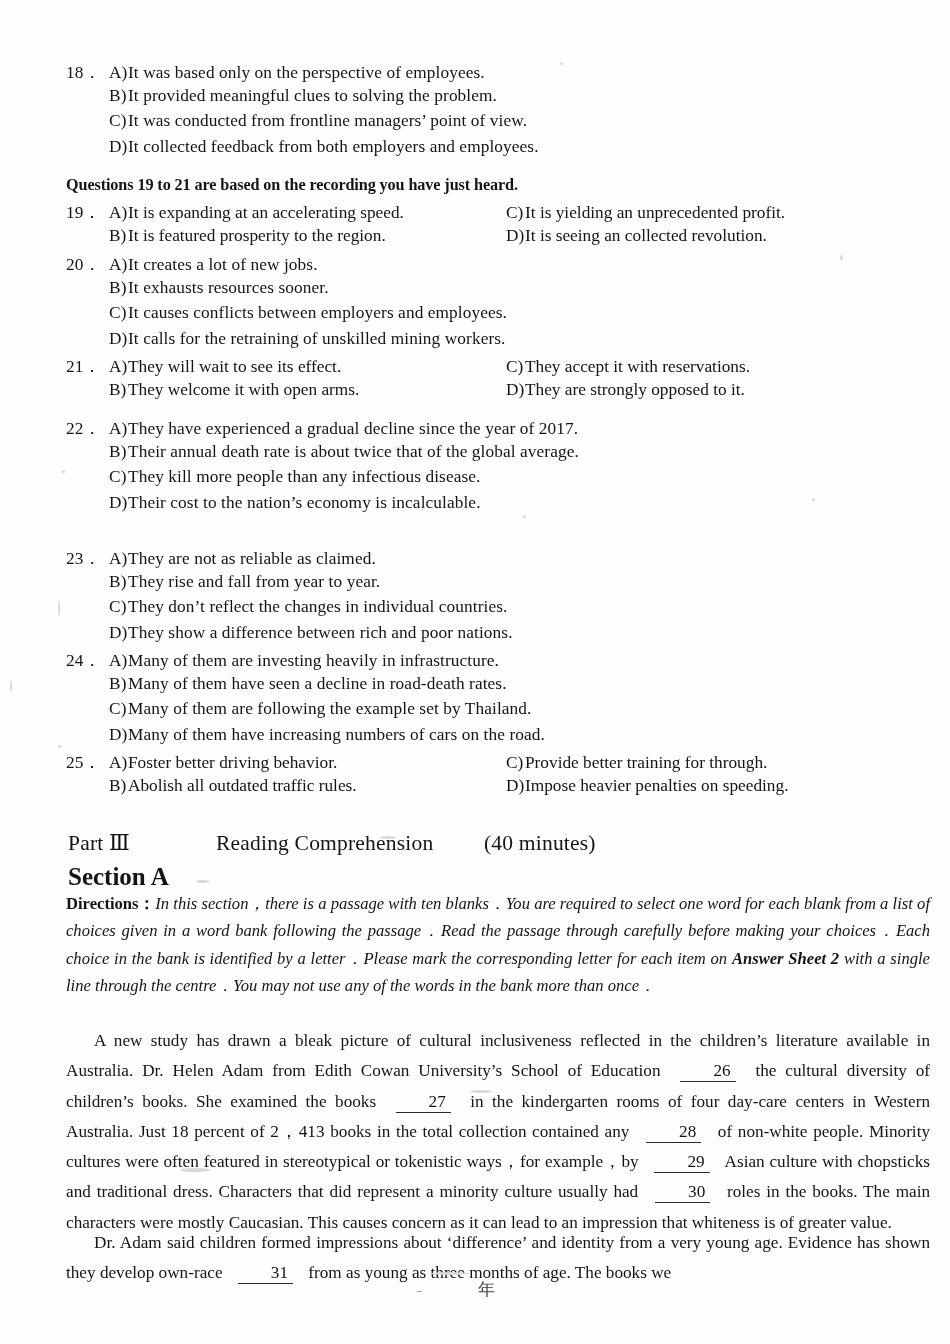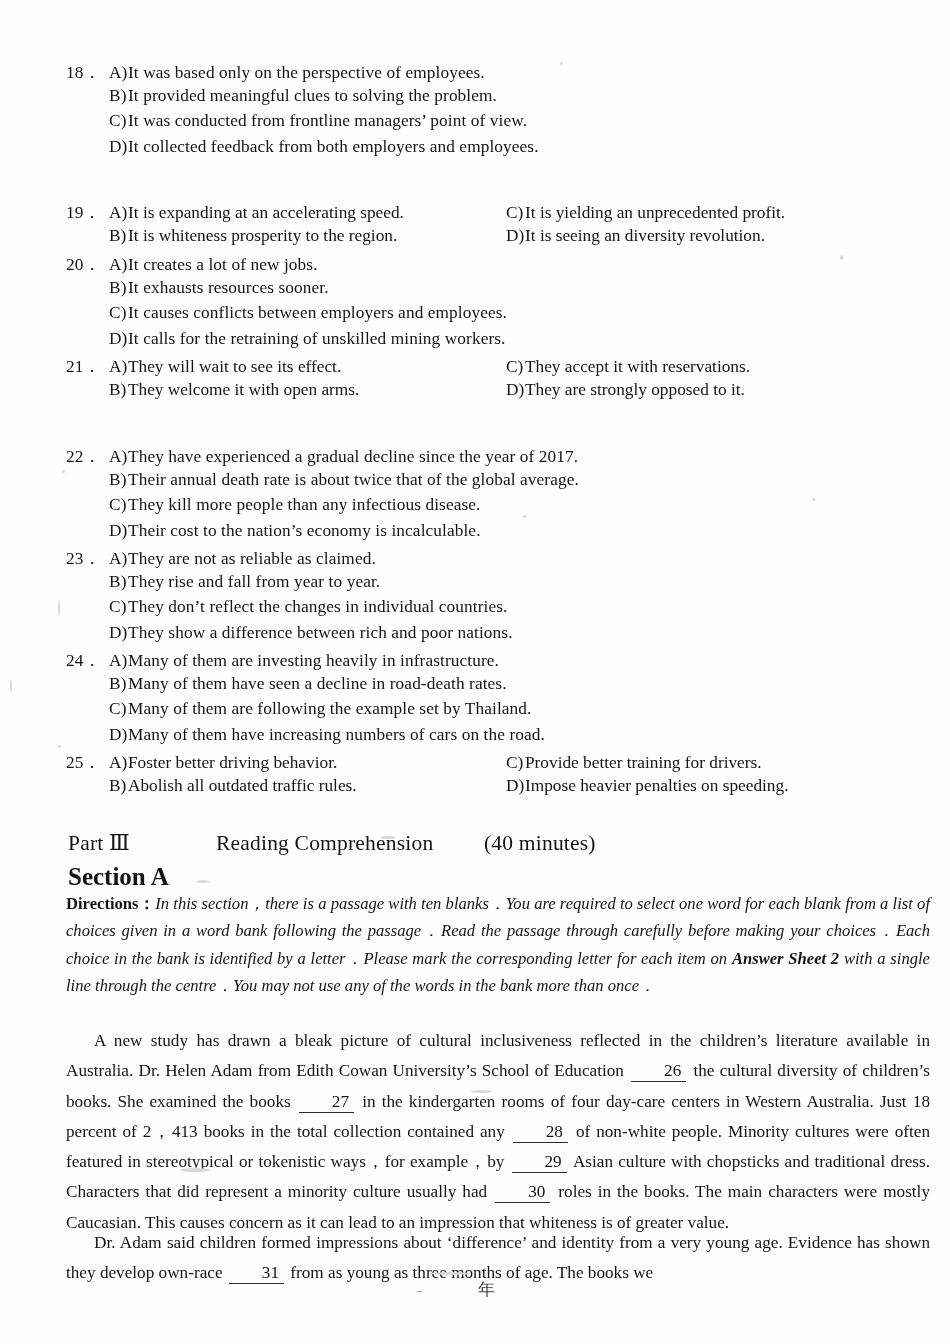--- a/index.html
+++ b/index.html
@@ -125,21 +125,21 @@
     text-justify: inter-word;
   }
   .passage p { margin: 0; text-indent: 28px; }
 
   .blank {
     display: inline-block;
     border-bottom: 1.4px solid #2a2a2a;
     min-width: 42px;
     text-align: center;
     padding: 0 5px 0 5px;
-    margin: 0 2px;
+    margin: 0 11px;
     line-height: 20px;
   }
 
   
   .footer-mark {
     position: absolute;
     font-size: 15px;
     color: #4a4a4a;
   }
   .footer-dash { left: 416px; top: 1286px; font-size: 13px; color: #5b5b5b; }
@@ -182,46 +182,47 @@
     </div>
     <div class="qline">
       <span class="qnum-pad"></span>
       <span class="opt">
         <span class="optletter">D)</span>
         <span class="opttext">It collected feedback from both employers and employees.</span>
       </span>
     </div>
   </div>
 
+  <div class="qheading" style="top:176px;">Questions 19 to 21 are based on the recording you have just heard.</div>
 
   <div class="qblock" style="top:200px;">
     <div class="tworow">
       <span class="colA">
         <span class="qnum">19．</span>
         <span class="opt">
           <span class="optletter">A)</span>
           <span class="opttext">It is expanding at an accelerating speed.</span>
         </span>
       </span>
       <span class="colB">
         <span class="optletter">C)</span>
         <span class="opttext">It is yielding an unprecedented profit.</span>
       </span>
     </div>
     <div class="tworow">
       <span class="colA">
         <span class="qnum-pad"></span>
         <span class="opt">
           <span class="optletter">B)</span>
-          <span class="opttext">It is whiteness prosperity to the region.</span>
-        </span>
-      </span>
-      <span class="colB">
-        <span class="optletter">D)</span>
-        <span class="opttext">It is seeing an diversity revolution.</span>
+          <span class="opttext">It is featured prosperity to the region.</span>
+        </span>
+      </span>
+      <span class="colB">
+        <span class="optletter">D)</span>
+        <span class="opttext">It is seeing an collected revolution.</span>
       </span>
     </div>
   </div>
 
   <div class="qblock" style="top:252px;">
     <div class="qline">
       <span class="qnum">20．</span>
       <span class="opt">
         <span class="optletter">A)</span>
         <span class="opttext">It creates a lot of new jobs.</span>
@@ -273,21 +274,21 @@
         </span>
       </span>
       <span class="colB">
         <span class="optletter">D)</span>
         <span class="opttext">They are strongly opposed to it.</span>
       </span>
     </div>
   </div>
 
 
-  <div class="qblock" style="top:444px;">
+  <div class="qblock" style="top:416px;">
     <div class="qline">
       <span class="qnum">22．</span>
       <span class="opt">
         <span class="optletter">A)</span>
         <span class="opttext">They have experienced a gradual decline since the year of 2017.</span>
       </span>
     </div>
     <div class="qline">
       <span class="qnum-pad"></span>
       <span class="opt">
@@ -377,21 +378,21 @@
     <div class="tworow">
       <span class="colA">
         <span class="qnum">25．</span>
         <span class="opt">
           <span class="optletter">A)</span>
           <span class="opttext">Foster better driving behavior.</span>
         </span>
       </span>
       <span class="colB">
         <span class="optletter">C)</span>
-        <span class="opttext">Provide better training for drivers.</span>
+        <span class="opttext">Provide better training for through.</span>
       </span>
     </div>
     <div class="tworow">
       <span class="colA">
         <span class="qnum-pad"></span>
         <span class="opt">
           <span class="optletter">B)</span>
           <span class="opttext">Abolish all outdated traffic rules.</span>
         </span>
       </span>

